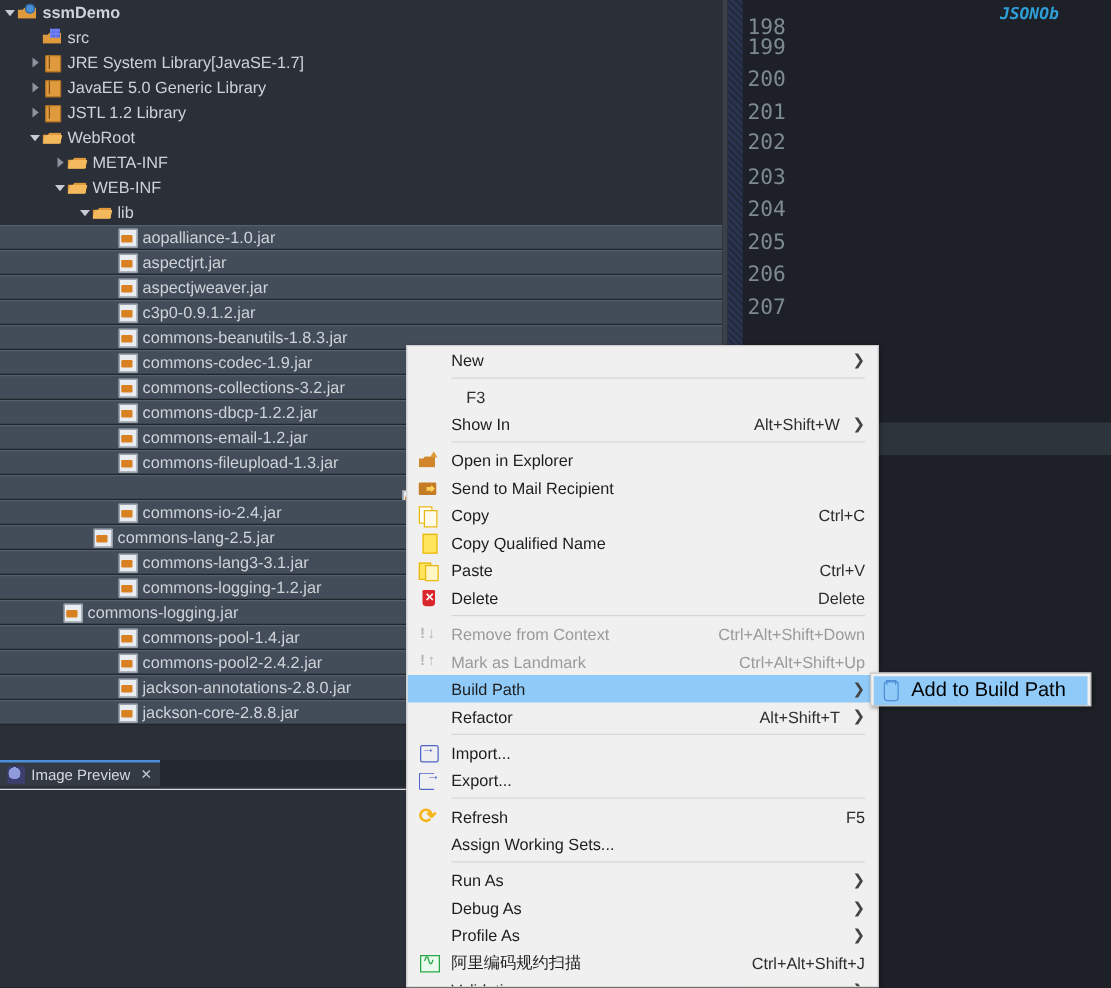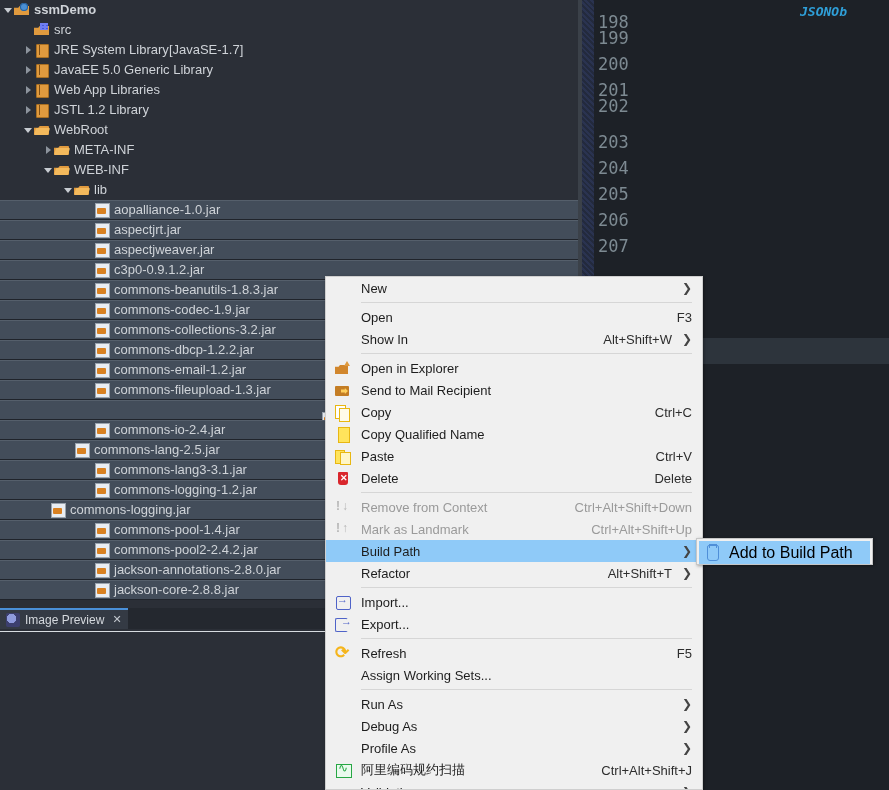--- a/index.html
+++ b/index.html
@@ -197,21 +197,21 @@
 <div id="root">
 
   <div id="editor">
     <div id="gutter"></div>
     <div id="curline"></div>
     <div id="linenums">
         <div class="ln" style="top: 12px;">198</div>
         <div class="ln" style="top: 28px;">199</div>
         <div class="ln" style="top: 54px;">200</div>
         <div class="ln" style="top: 80px;">201</div>
-        <div class="ln" style="top: 96px;">202</div>
+        <div class="ln" style="top: 104px;">202</div>
         <div class="ln" style="top: 132px;">203</div>
         <div class="ln" style="top: 158px;">204</div>
         <div class="ln" style="top: 184px;">205</div>
         <div class="ln" style="top: 210px;">206</div>
         <div class="ln" style="top: 236px;">207</div>
       </div>
     <div id="codetext">JSONOb</div>
   </div>
 
   <div id="explorer">
@@ -228,25 +228,20 @@
       <div class="tree-row" style="padding-left: 24px;">
         <span class="arrow closed"></span>
         <span class="ico ico-lib"></span>
         <span class="label">JRE System Library </span>
         <span class="dim">[JavaSE-1.7]</span>
       </div>
       <div class="tree-row" style="padding-left: 24px;">
         <span class="arrow closed"></span>
         <span class="ico ico-lib"></span>
         <span class="label">JavaEE 5.0 Generic Library</span>
-      </div>
-      <div class="tree-row" style="padding-left: 24px;">
-        <span class="arrow closed"></span>
-        <span class="ico ico-lib"></span>
-        <span class="label">Web App Libraries</span>
       </div>
       <div class="tree-row" style="padding-left: 24px;">
         <span class="arrow closed"></span>
         <span class="ico ico-lib"></span>
         <span class="label">JSTL 1.2 Library</span>
       </div>
       <div class="tree-row" style="padding-left: 24px;">
         <span class="arrow open"></span>
         <span class="ico ico-folder"></span>
         <span class="label">WebRoot</span>
@@ -380,21 +375,20 @@
     <div id="prevbody"></div>
   </div>
 
   <div id="ctx">
       <div class="mi">
         <span class="mlabel">New</span>
         <span class="sub">❯</span>
       </div>
       <div class="msep"></div>
       <div class="mi">
-        <span class="mlabel">Open</span>
         <span class="accel">F3</span>
       </div>
       <div class="mi">
         <span class="mlabel">Show In</span>
         <span class="accel">Alt+Shift+W</span>
         <span class="sub">❯</span>
       </div>
       <div class="msep"></div>
       <div class="mi">
         <span class="micon i-folderarrow"></span>

